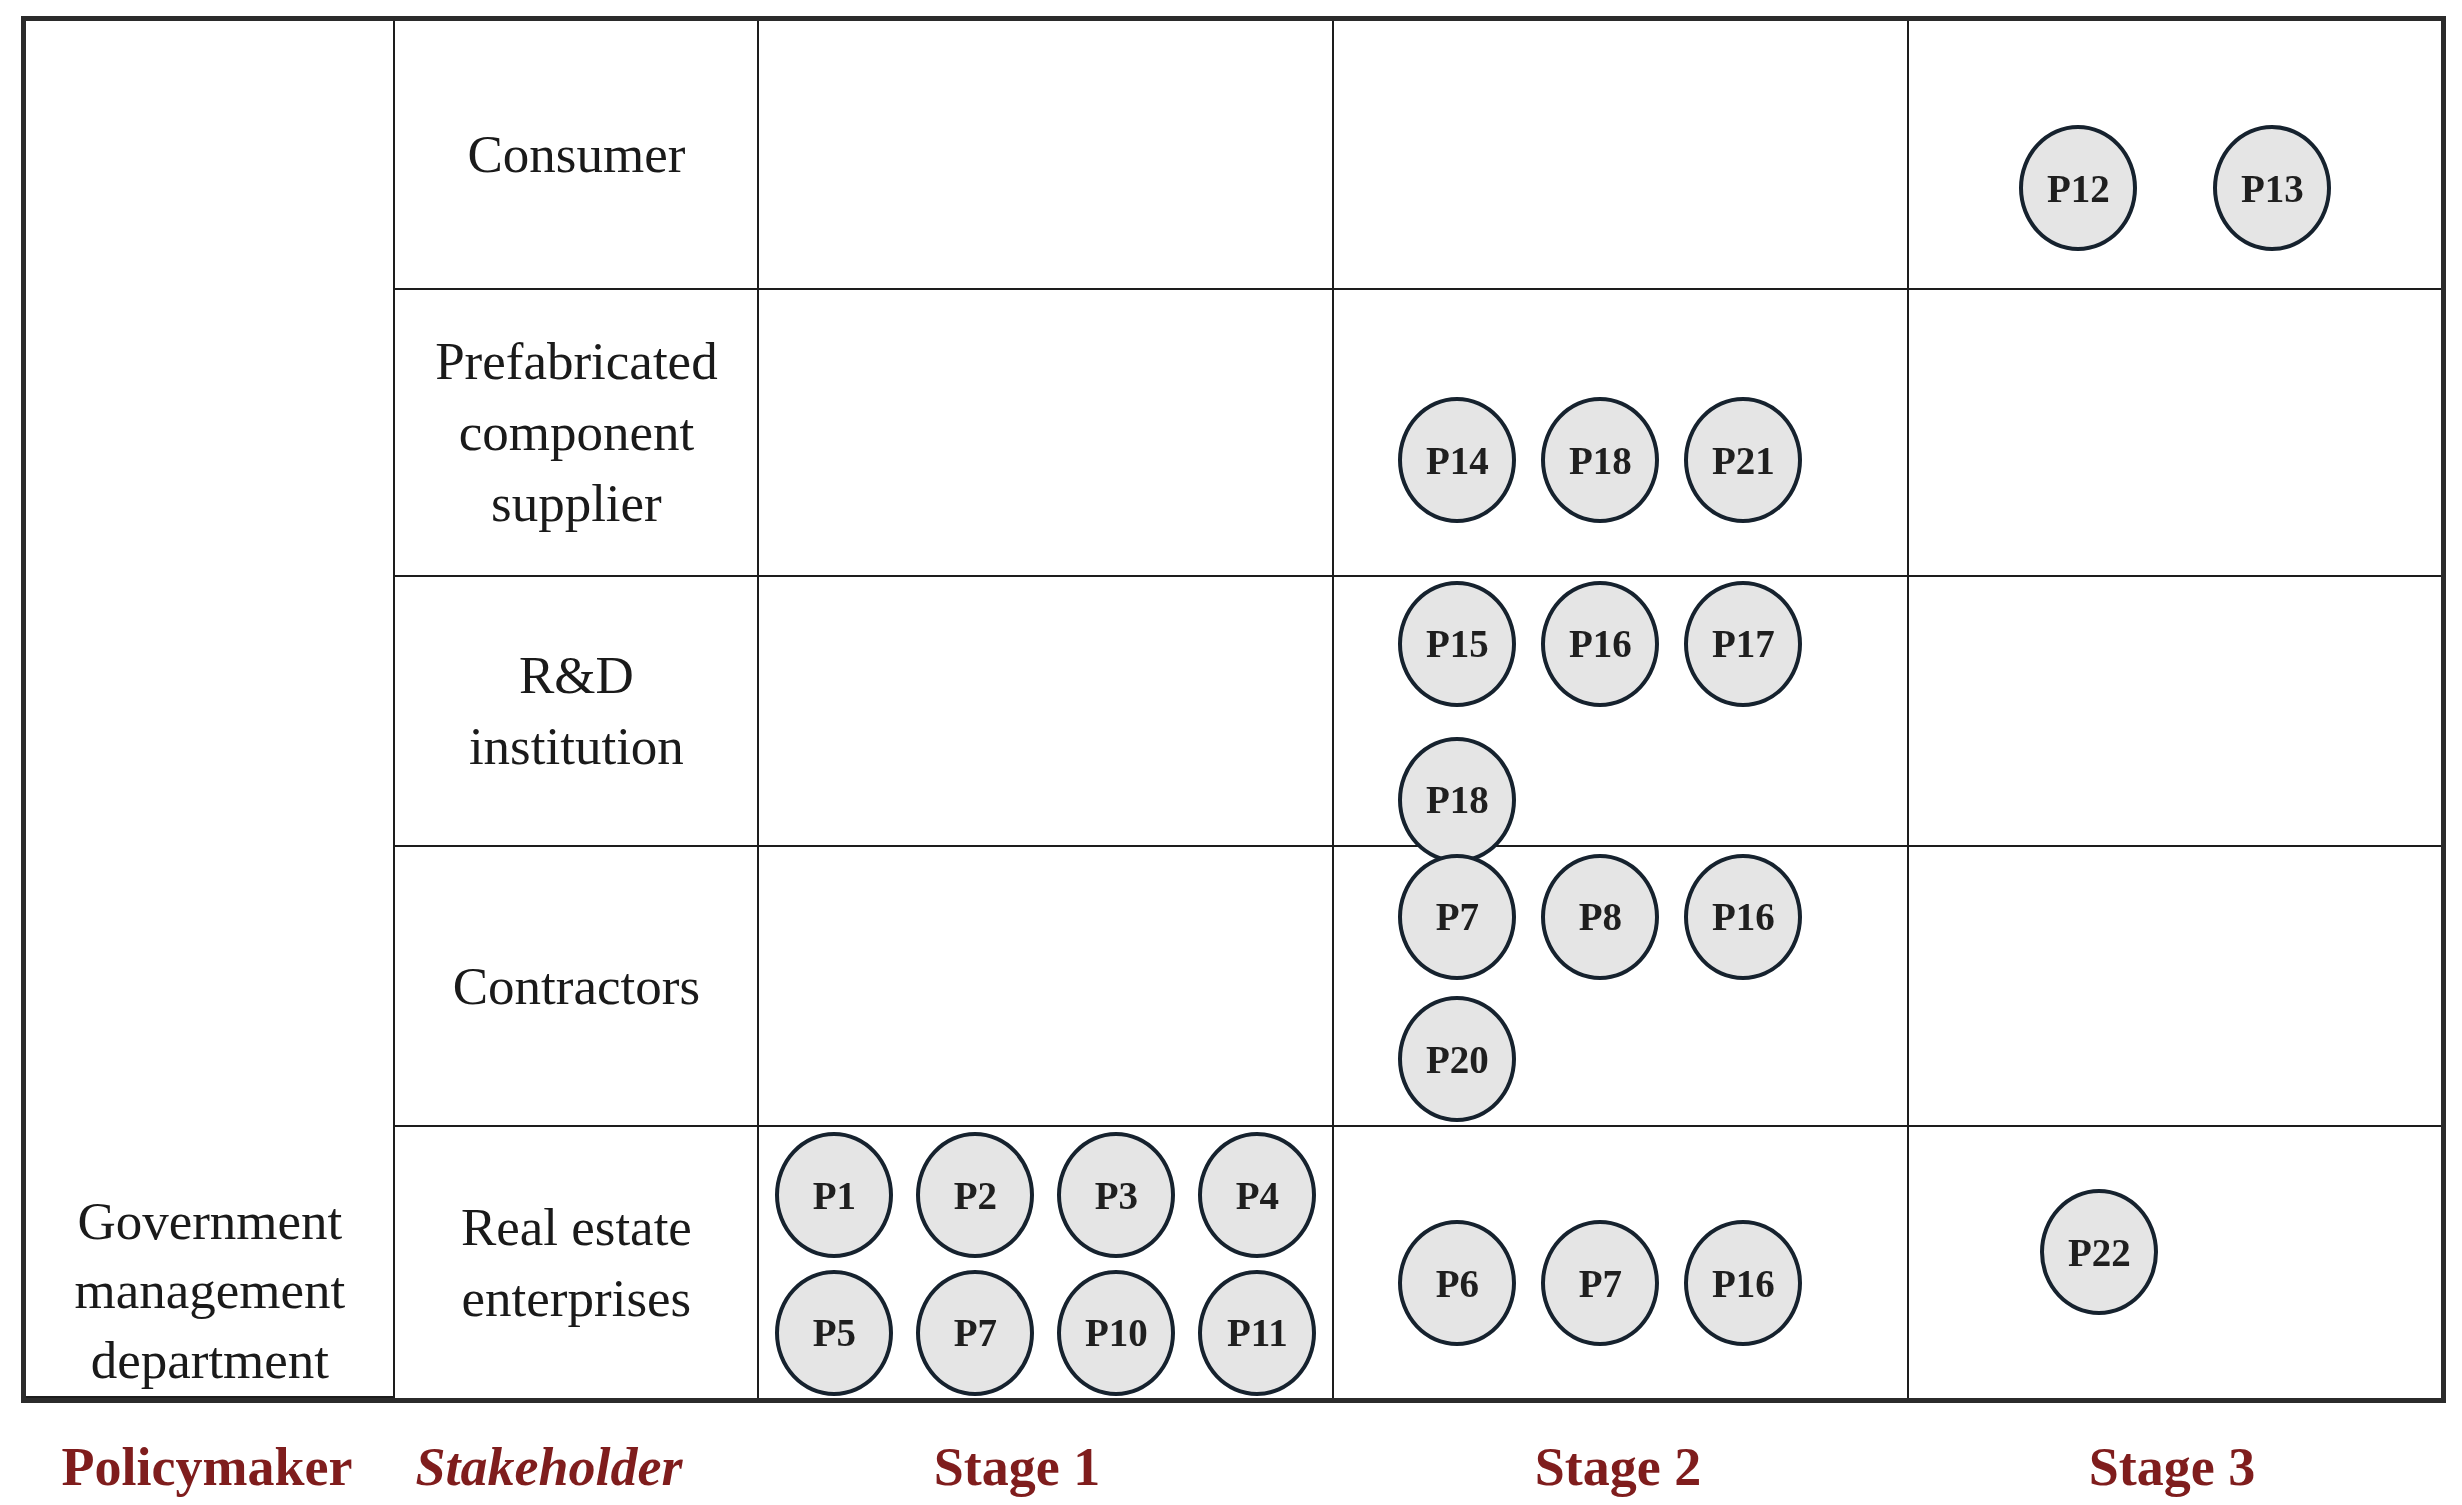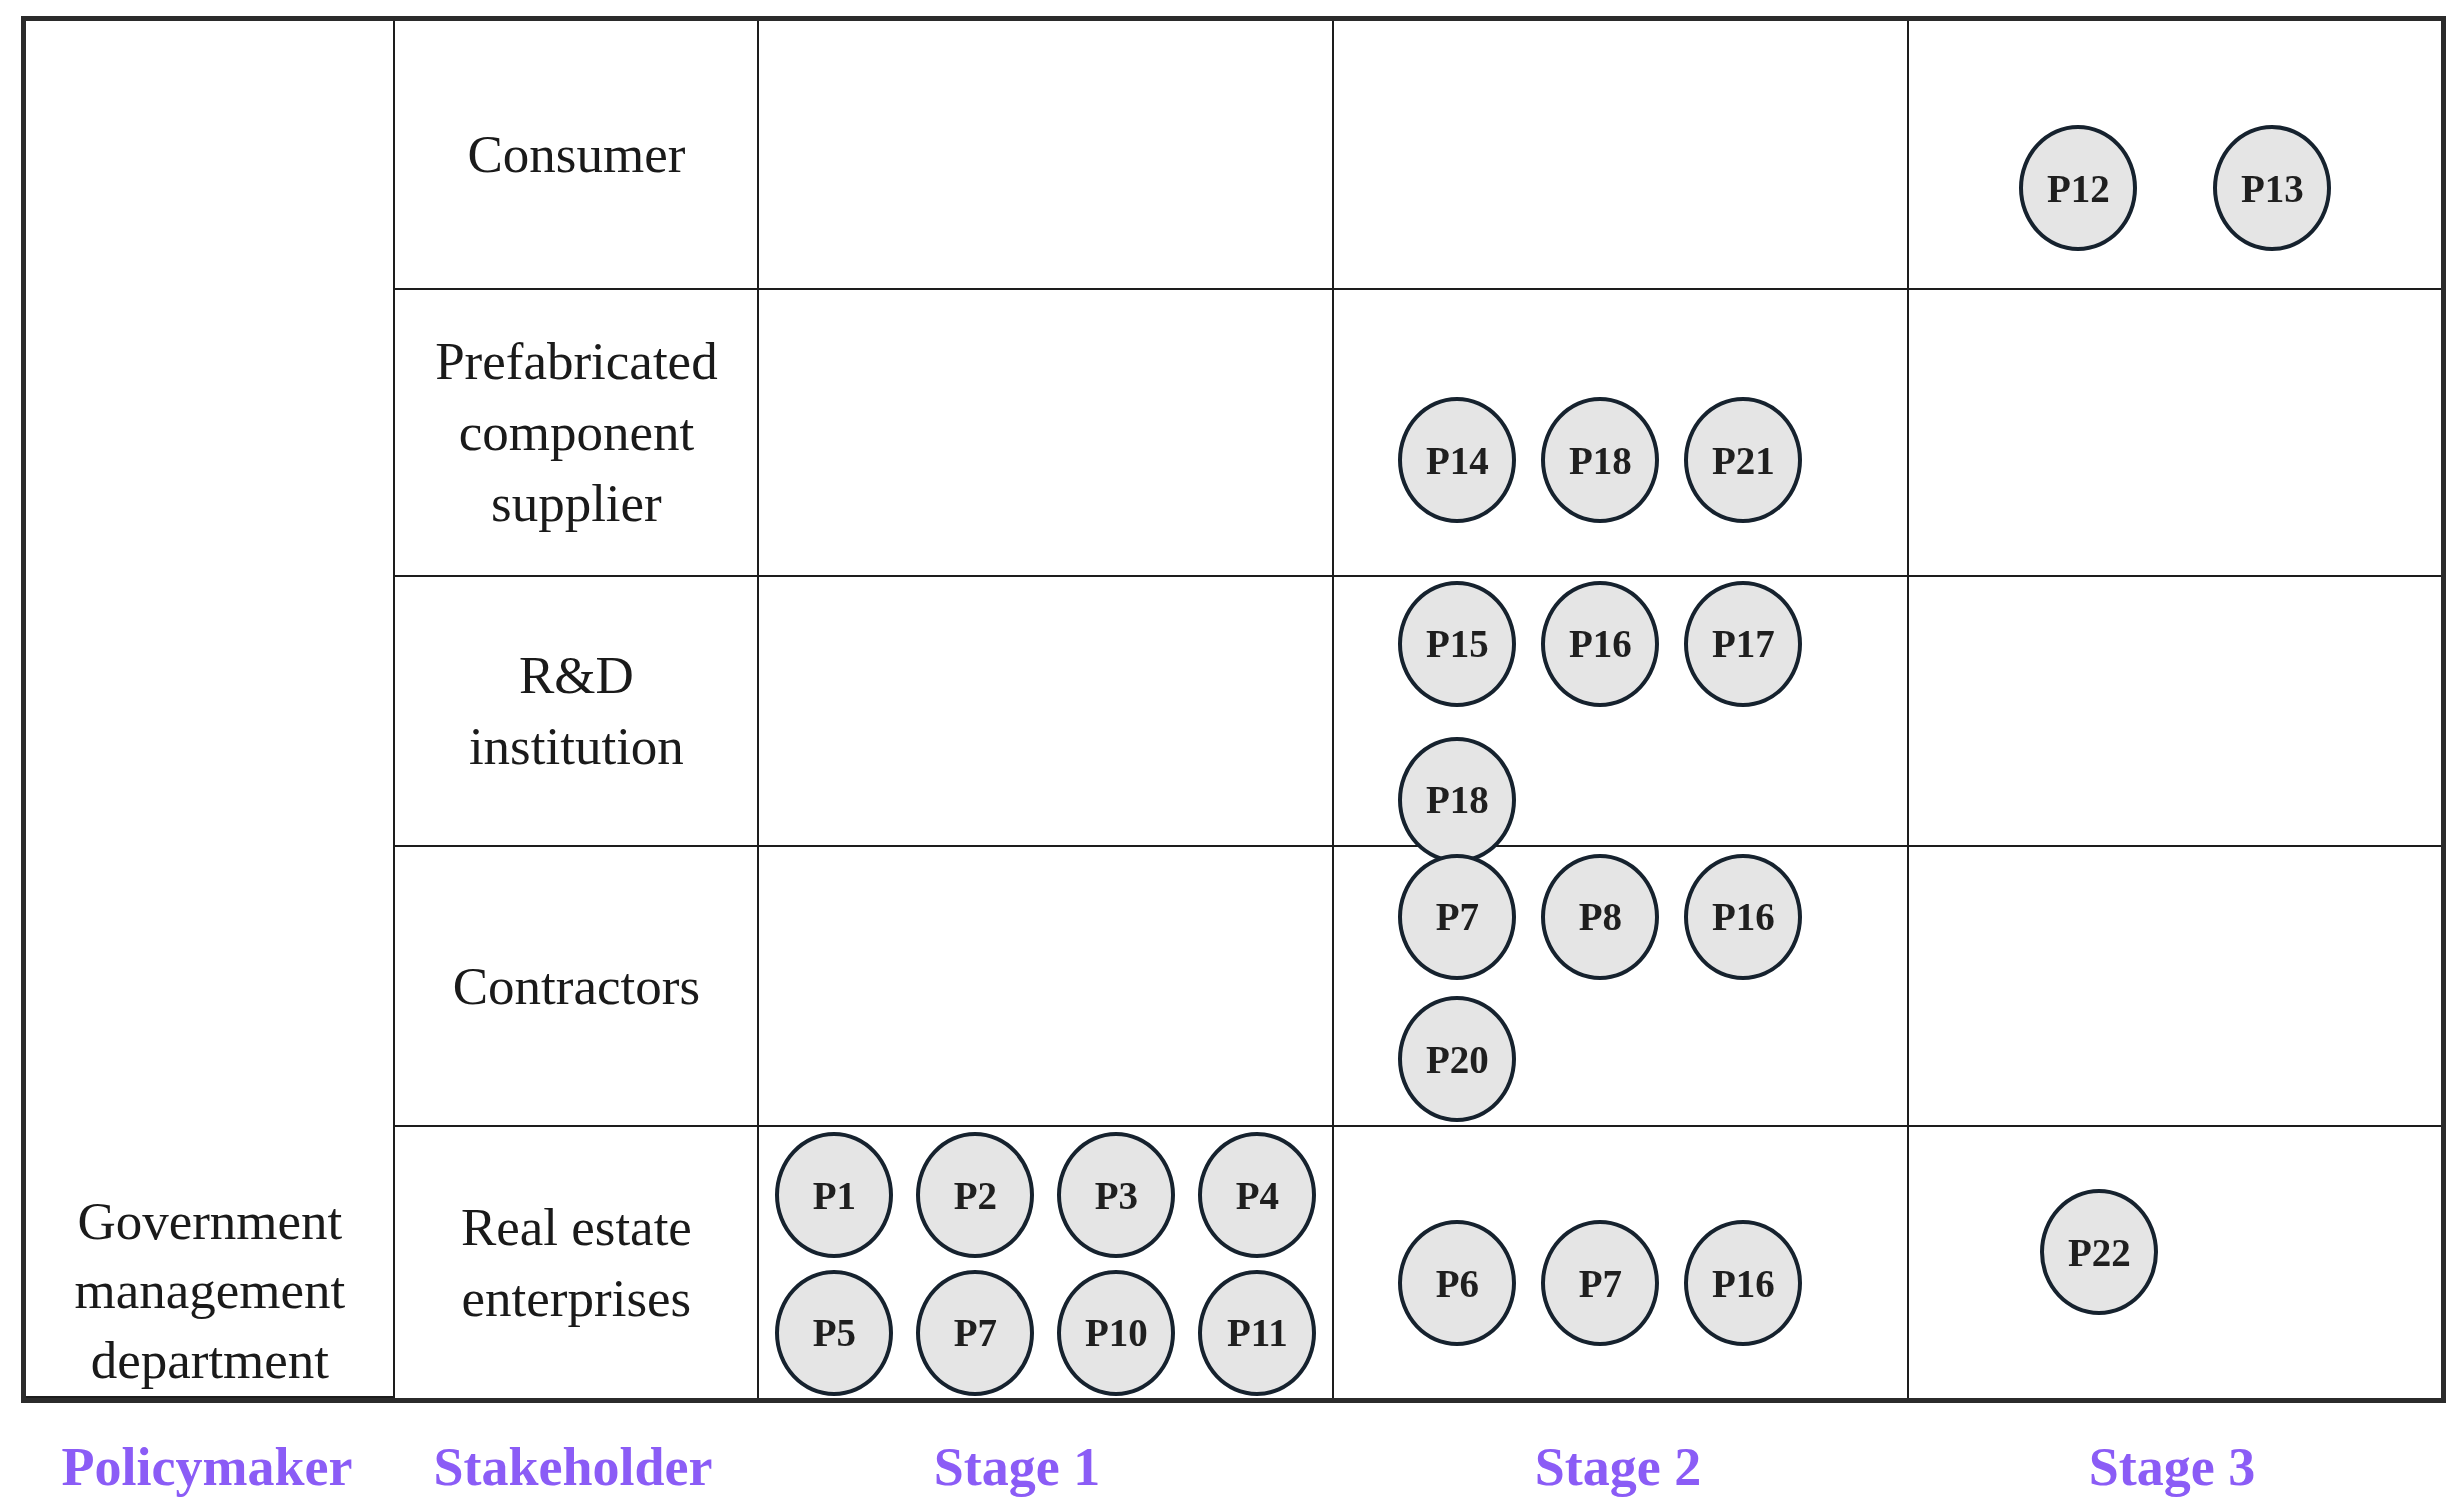--- a/index.html
+++ b/index.html
@@ -76,25 +76,25 @@
   .re-stage1 .crow { gap: 23px; }
   .re-stage2 { padding-top: 93px; padding-left: 64px; }
   .re-stage3 { padding-top: 62px; padding-left: 131px; }
   .footer-label {
     position: absolute;
     top: 1436px;
     transform: translateX(-50%);
     font-weight: 700;
     font-size: 54px;
     white-space: nowrap;
-    color: #8b5cf6;
+    color: #7f1d1d;
     text-align: center;
   }
   .fl-1 { left: 207px; }
-  .fl-2 { left: 573px; }
+  .fl-2 { left: 549px; font-style: italic; }
   .fl-3 { left: 1017px; }
   .fl-4 { left: 1618px; }
   .fl-5 { left: 2172px; }
 </style>
 </head>
 <body>
 
 <div class="figure">
 
   <div class="grid">

